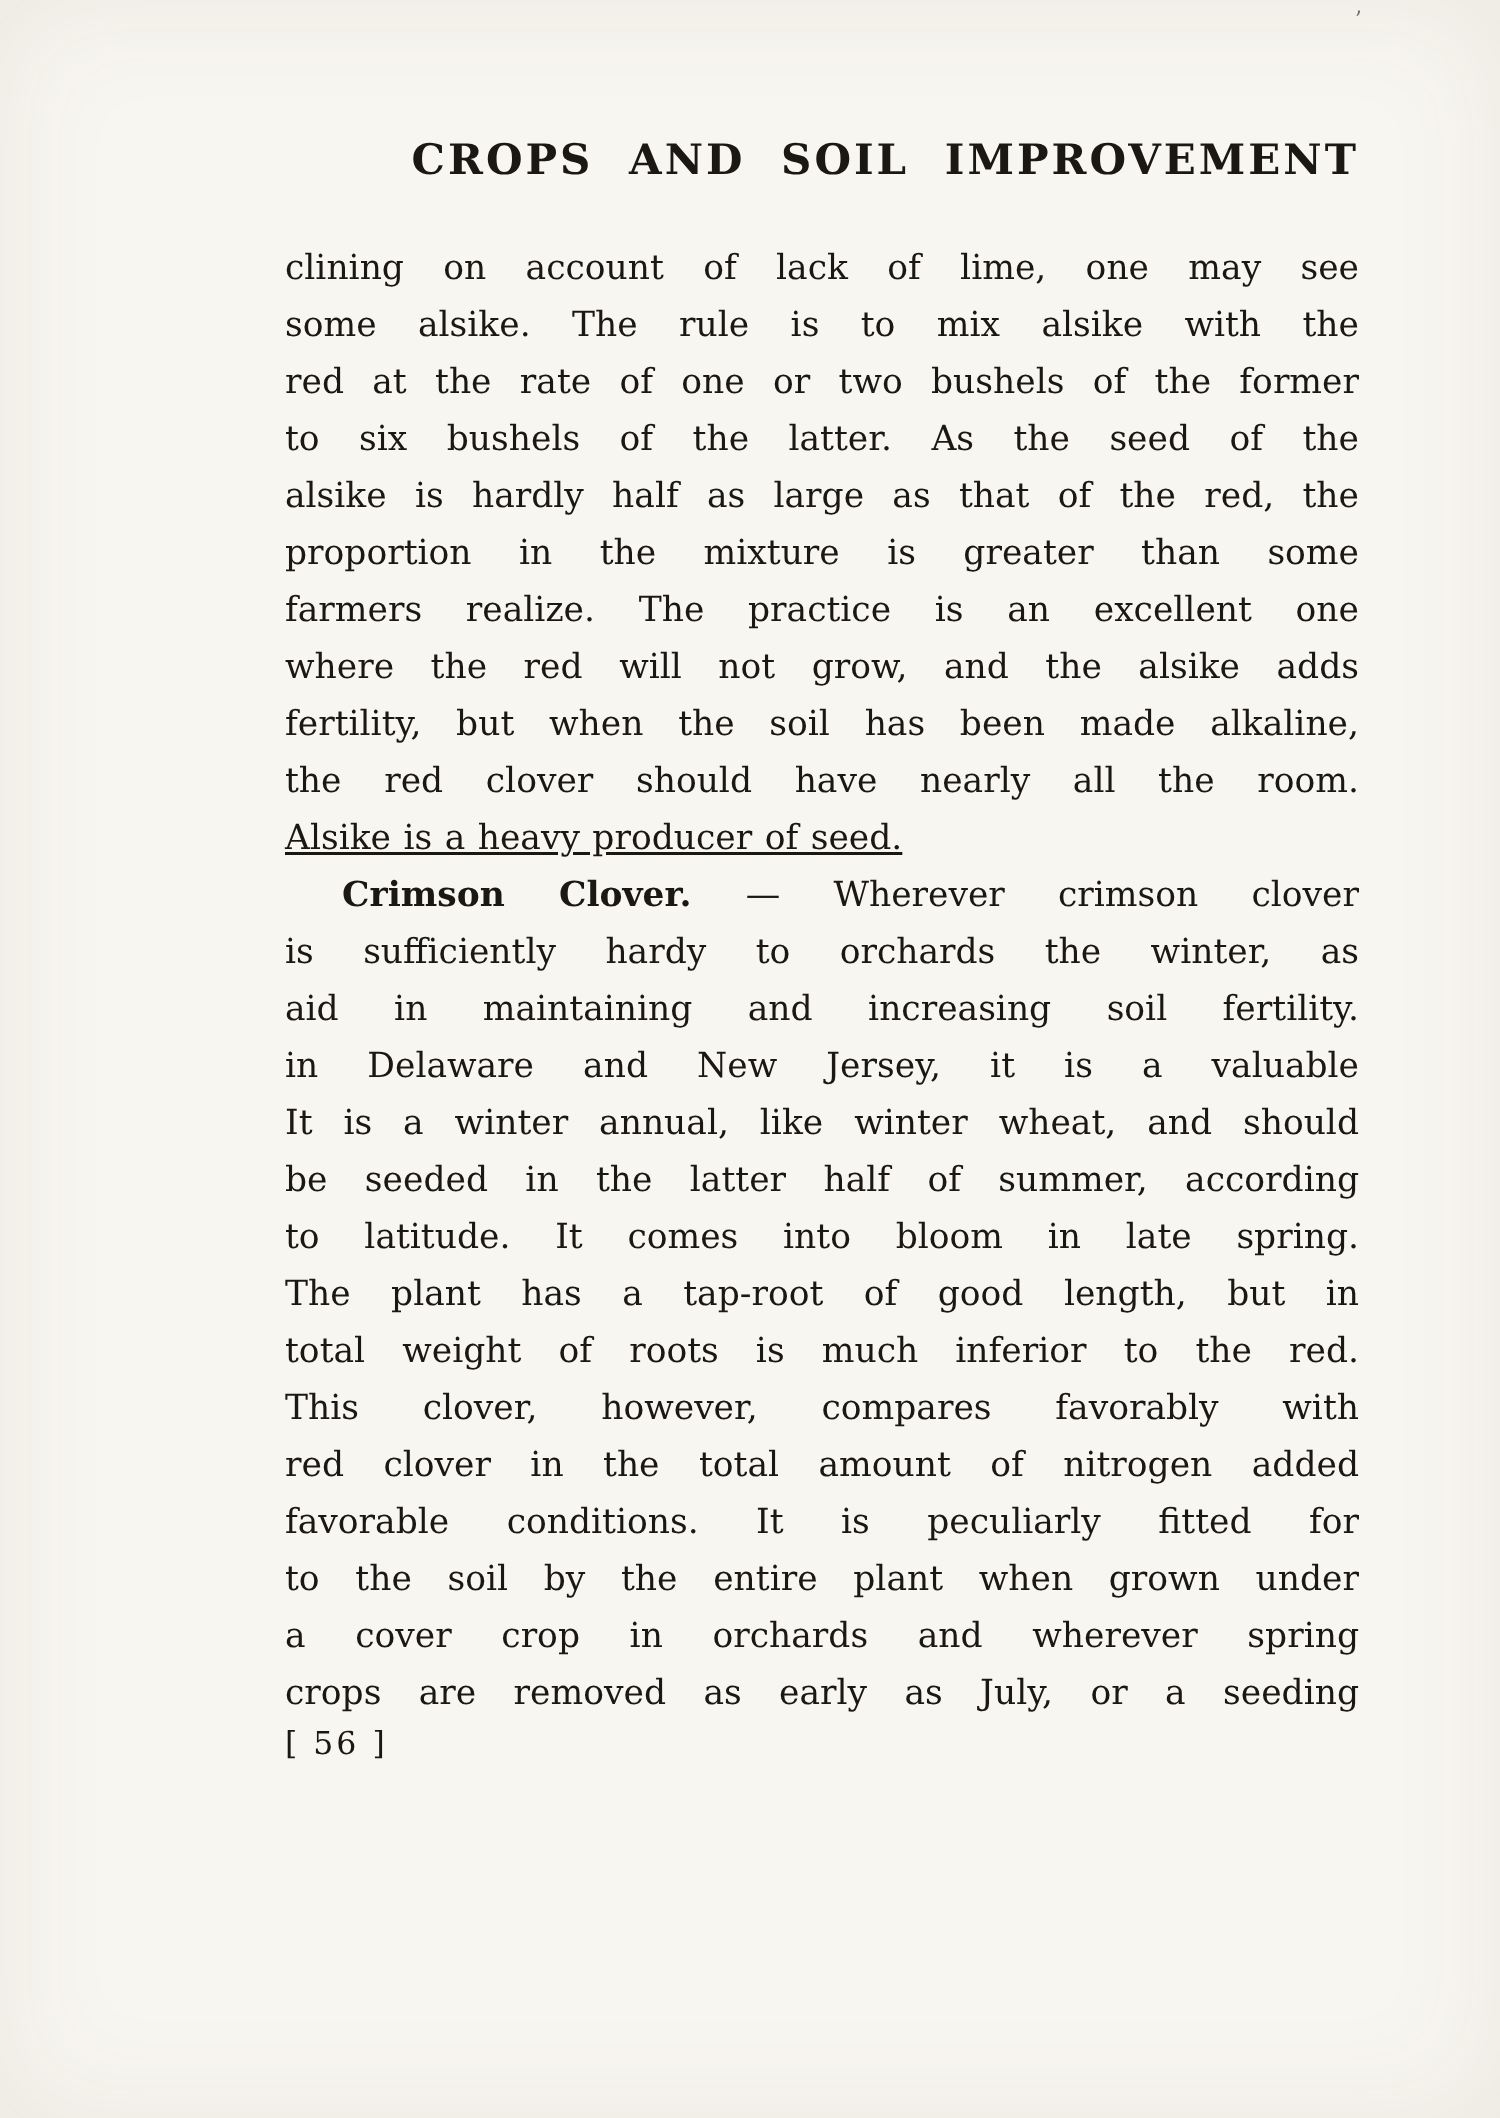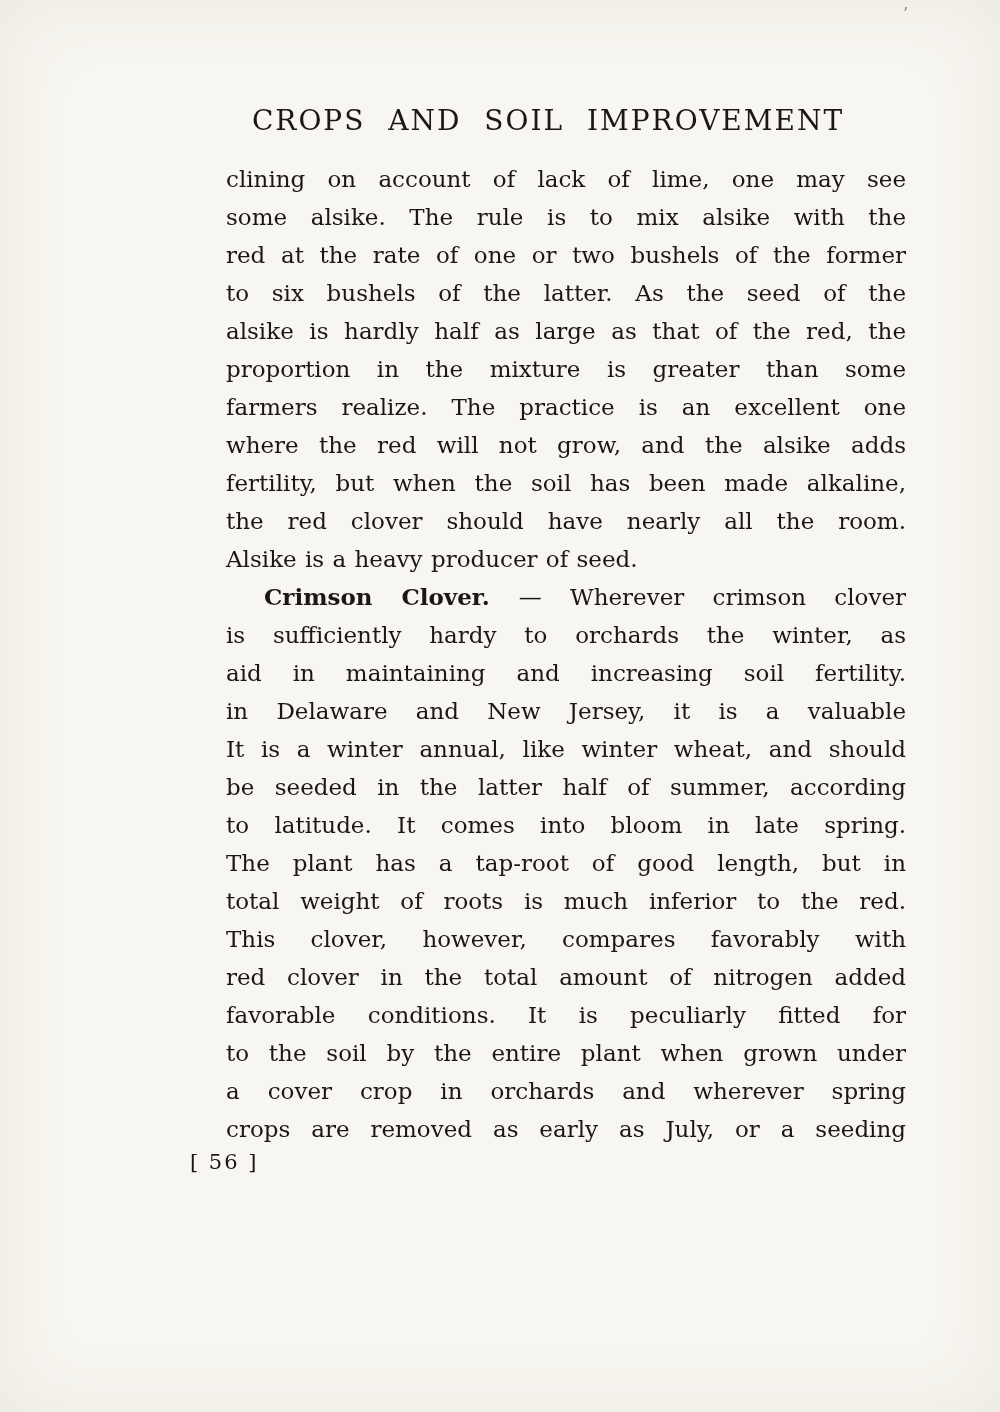--- a/index.html
+++ b/index.html
@@ -13,46 +13,45 @@
     height: 1412px;
     margin: 0 auto;
     background: #f8f6f0;
     box-shadow: inset 0 0 80px rgba(90,80,60,0.08);
     font-family: "DejaVu Serif", "Liberation Serif", serif;
     color: #1b1712;
     overflow: hidden;
   }
   .page-title {
     position: absolute;
-    top: 104px;
+    top: 90px;
     left: 190px;
     width: 716px;
-    text-align: center;
-    font-weight: normal;
+    text-align: right;
+    font-weight: bold;
     font-size: 28px;
     letter-spacing: 2px;
     word-spacing: 12px;
     white-space: nowrap;
   }
   .text-block {
     position: absolute;
     top: 160px;
     left: 190px;
     width: 716px;
   }
   .paragraph { margin: 0; }
   .line {
     font-size: 23px;
     line-height: 38px;
     text-align: justify;
     text-align-last: justify;
     word-spacing: 1px;
-    margin-left: 36px;
   }
-  .line.no-justify { text-align-last: left; }
+  .line.no-justify { text-align-last: left; text-decoration: underline; }
   .line.indent { text-indent: 38px; }
   .bold-lead { font-weight: bold; }
   .page-number {
     position: absolute;
     top: 1150px;
     left: 190px;
     width: 716px;
     text-align: left;
     font-size: 21px;
     letter-spacing: 2px;

